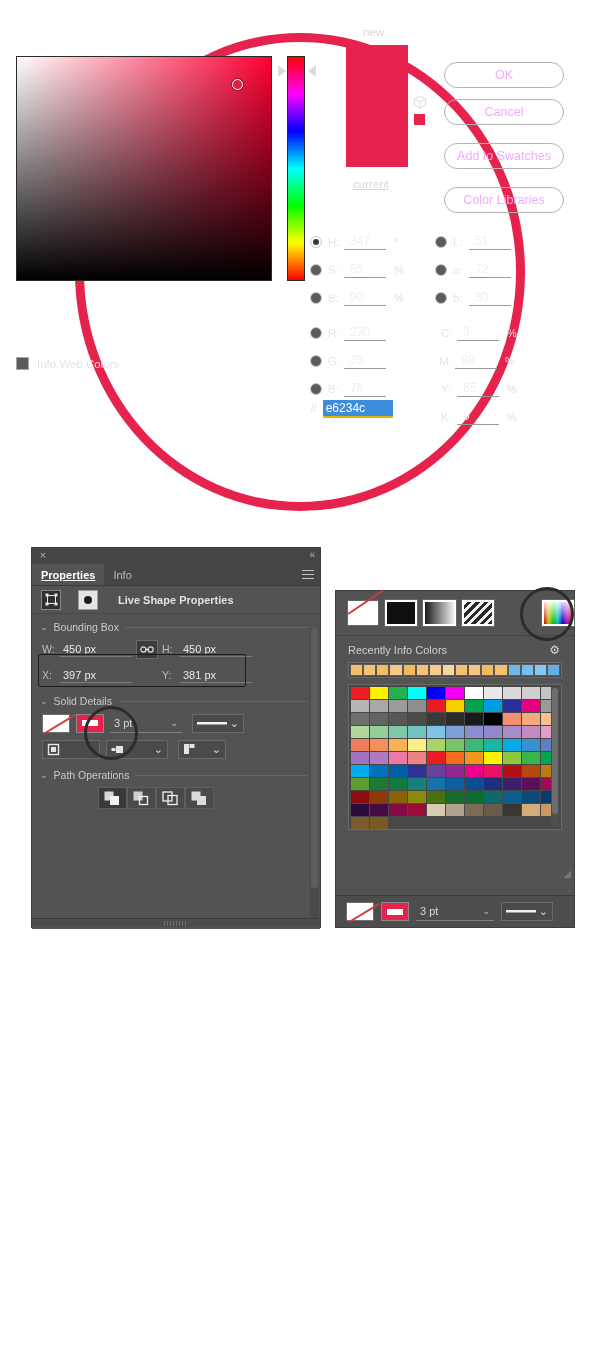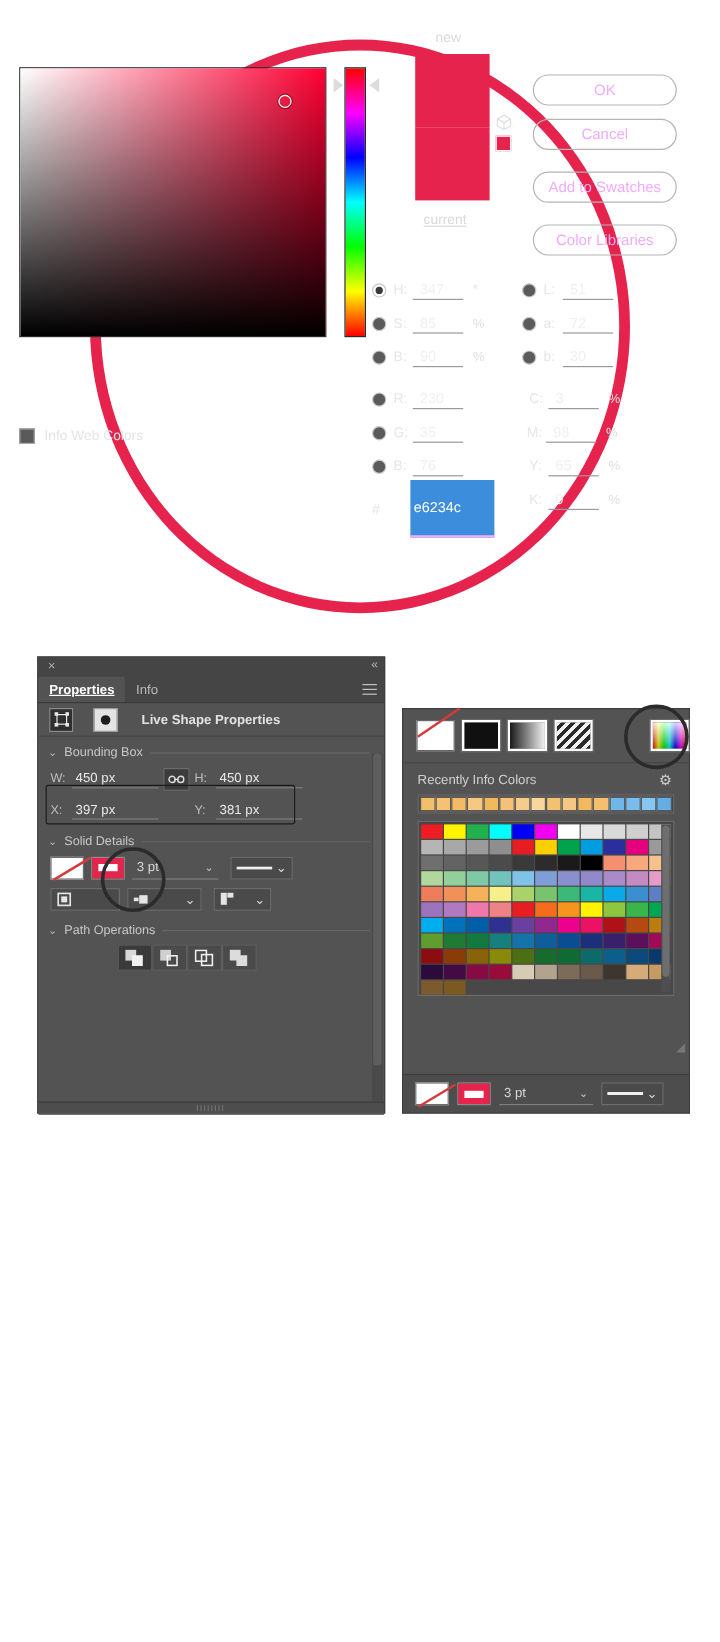--- a/index.html
+++ b/index.html
@@ -178,22 +178,22 @@
   .radio { width:12px; height:12px; border-radius:50%; border:1.5px solid #c9c9c9; background:#5b5b5b;
       display:flex; align-items:center; justify-content:center; margin-right:6px; }
   .radio.on { background:#ffffff; }
   .radio.on i { width:6px; height:6px; border-radius:50%; background:#3a3a3a; display:block; }
   .vlbl { font-size:11.5px; color:#e6e6e6; width:16px; }
   .vinp { width:42px; border:none; border-bottom:1px solid #9a9a9a; background:transparent;
       color:#f0f0f0; font-size:12px; font-family:"Liberation Sans",sans-serif; padding:0 2px 1px 6px; }
   .vunit { font-size:11px; color:#e0e0e0; margin-left:8px; }
   #hex-row { position:absolute; left:309px; top:375px; display:flex; align-items:center; }
   #hex-row .hash { font-size:12px; color:#e6e6e6; margin-right:6px; }
-  #hex-row .hexval { background:#3d8ddd; color:#ffffff; font-size:12px; padding:16px 3px;
-      border-bottom:2px solid #f0abfc; min-width:70px;margin-left:19px; }
+  #hex-row .hexval { background:#3d8ddd; color:#ffffff; font-size:12px; padding:1px 3px;
+      border-bottom:2px solid #eab308; min-width:70px; }
 </style>
 </head>
 <body>
 
 <div id="root">
 
   <div class="canvas-area">
     <div class="shape-circle" id="shape-circle" style="--shape-stroke: #e6234c; border-color: rgb(230, 35, 76); border-width: 9px;"></div>
   </div>
 

